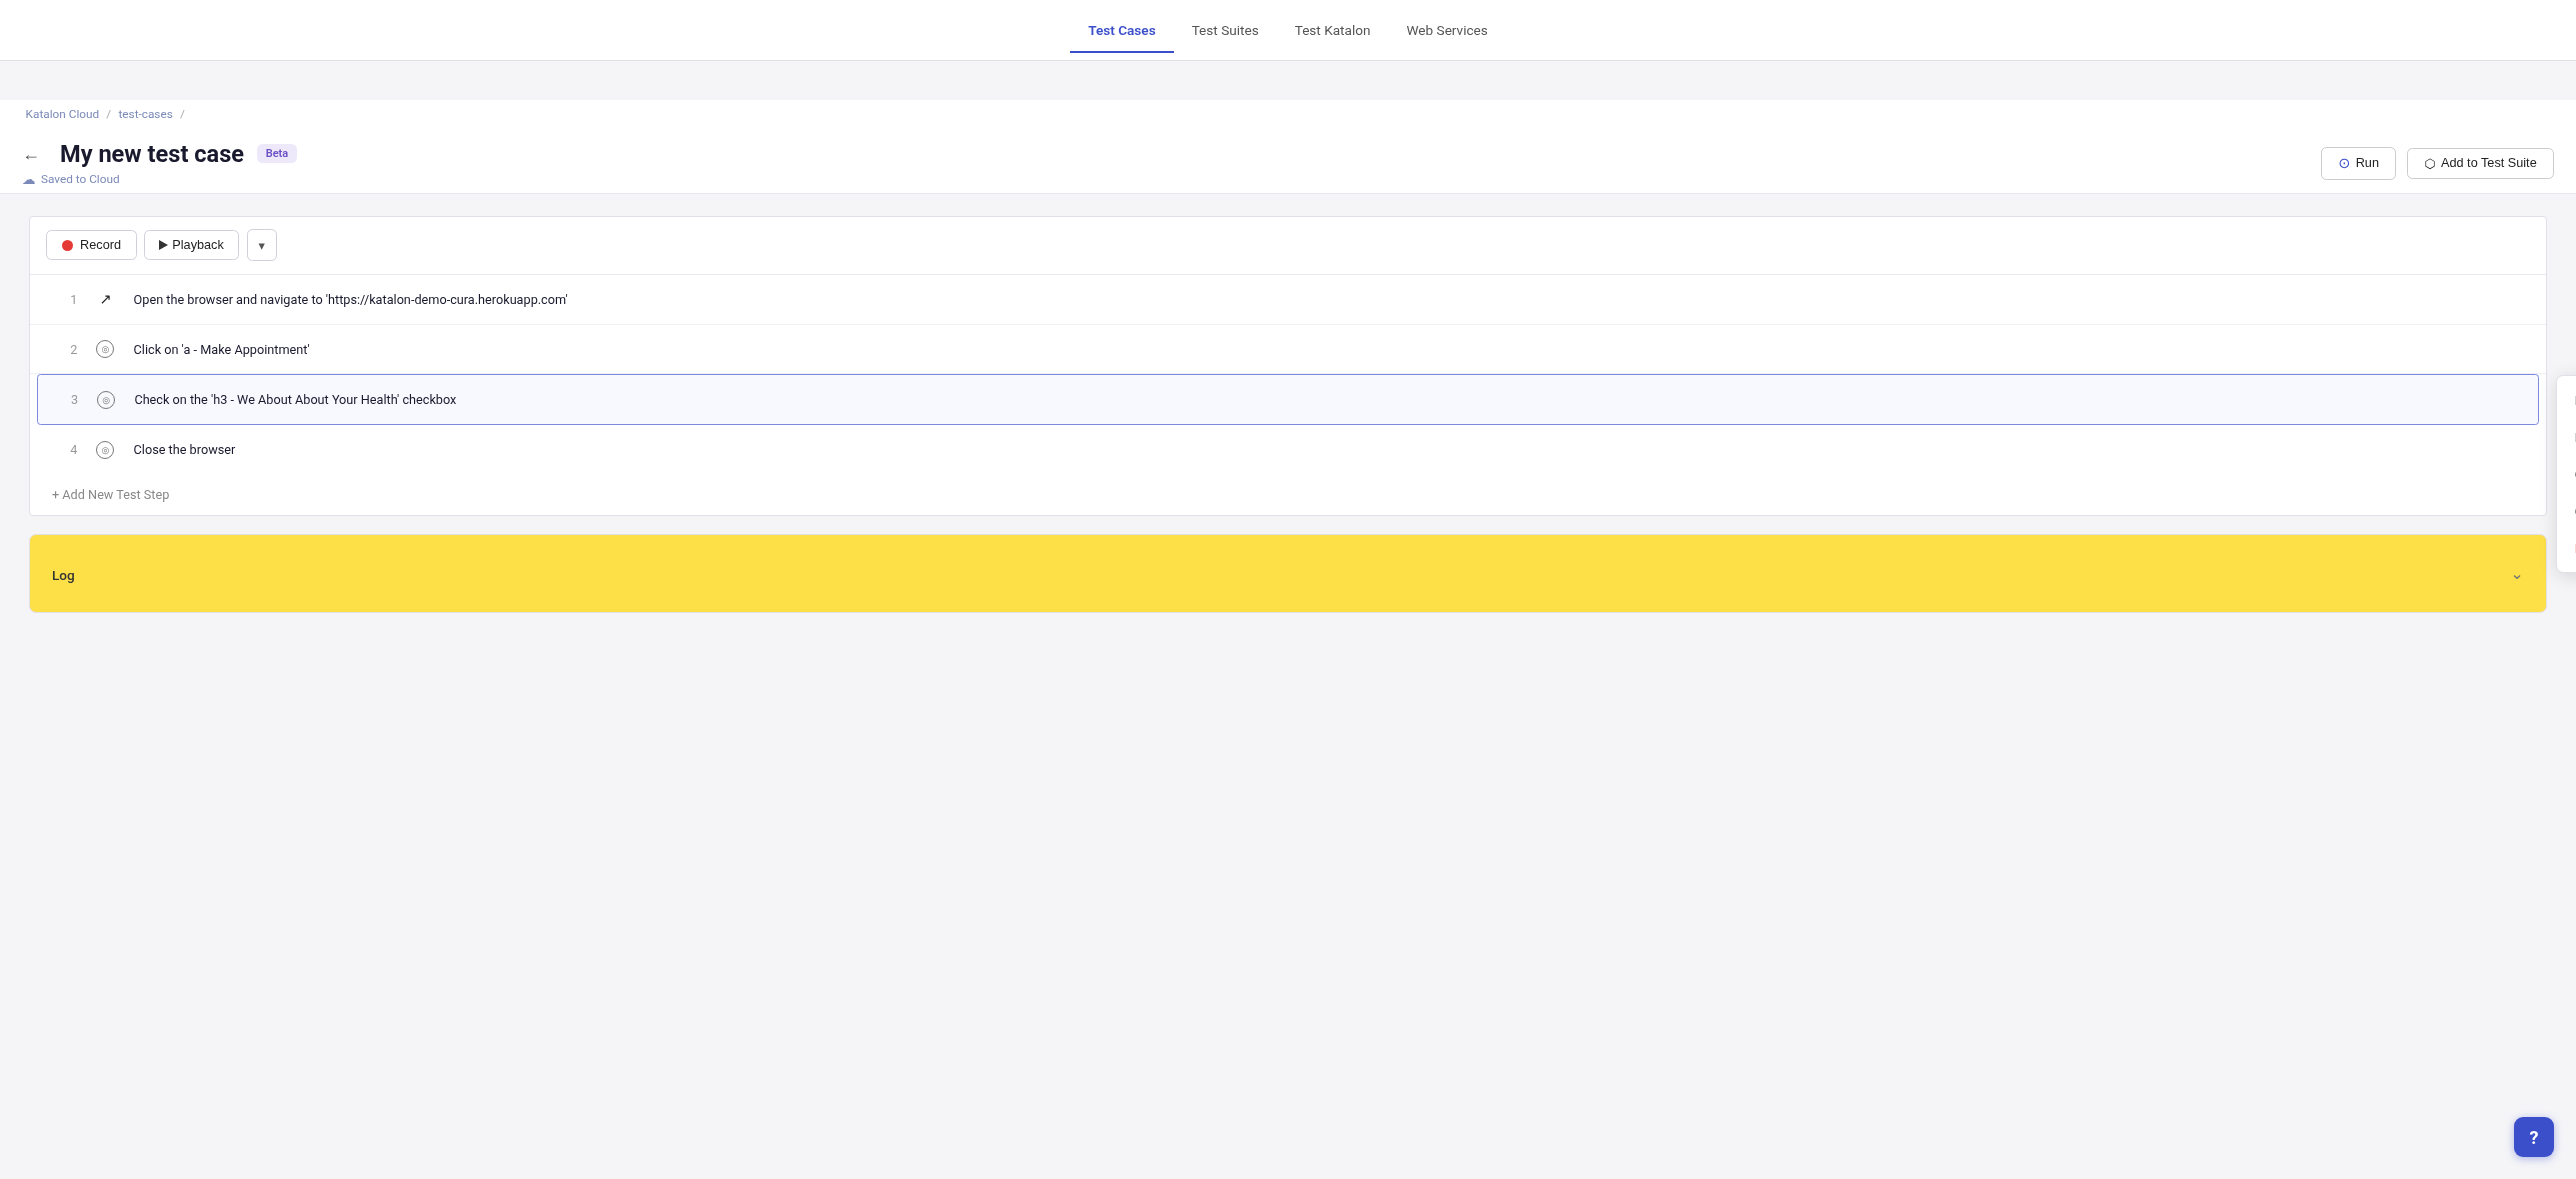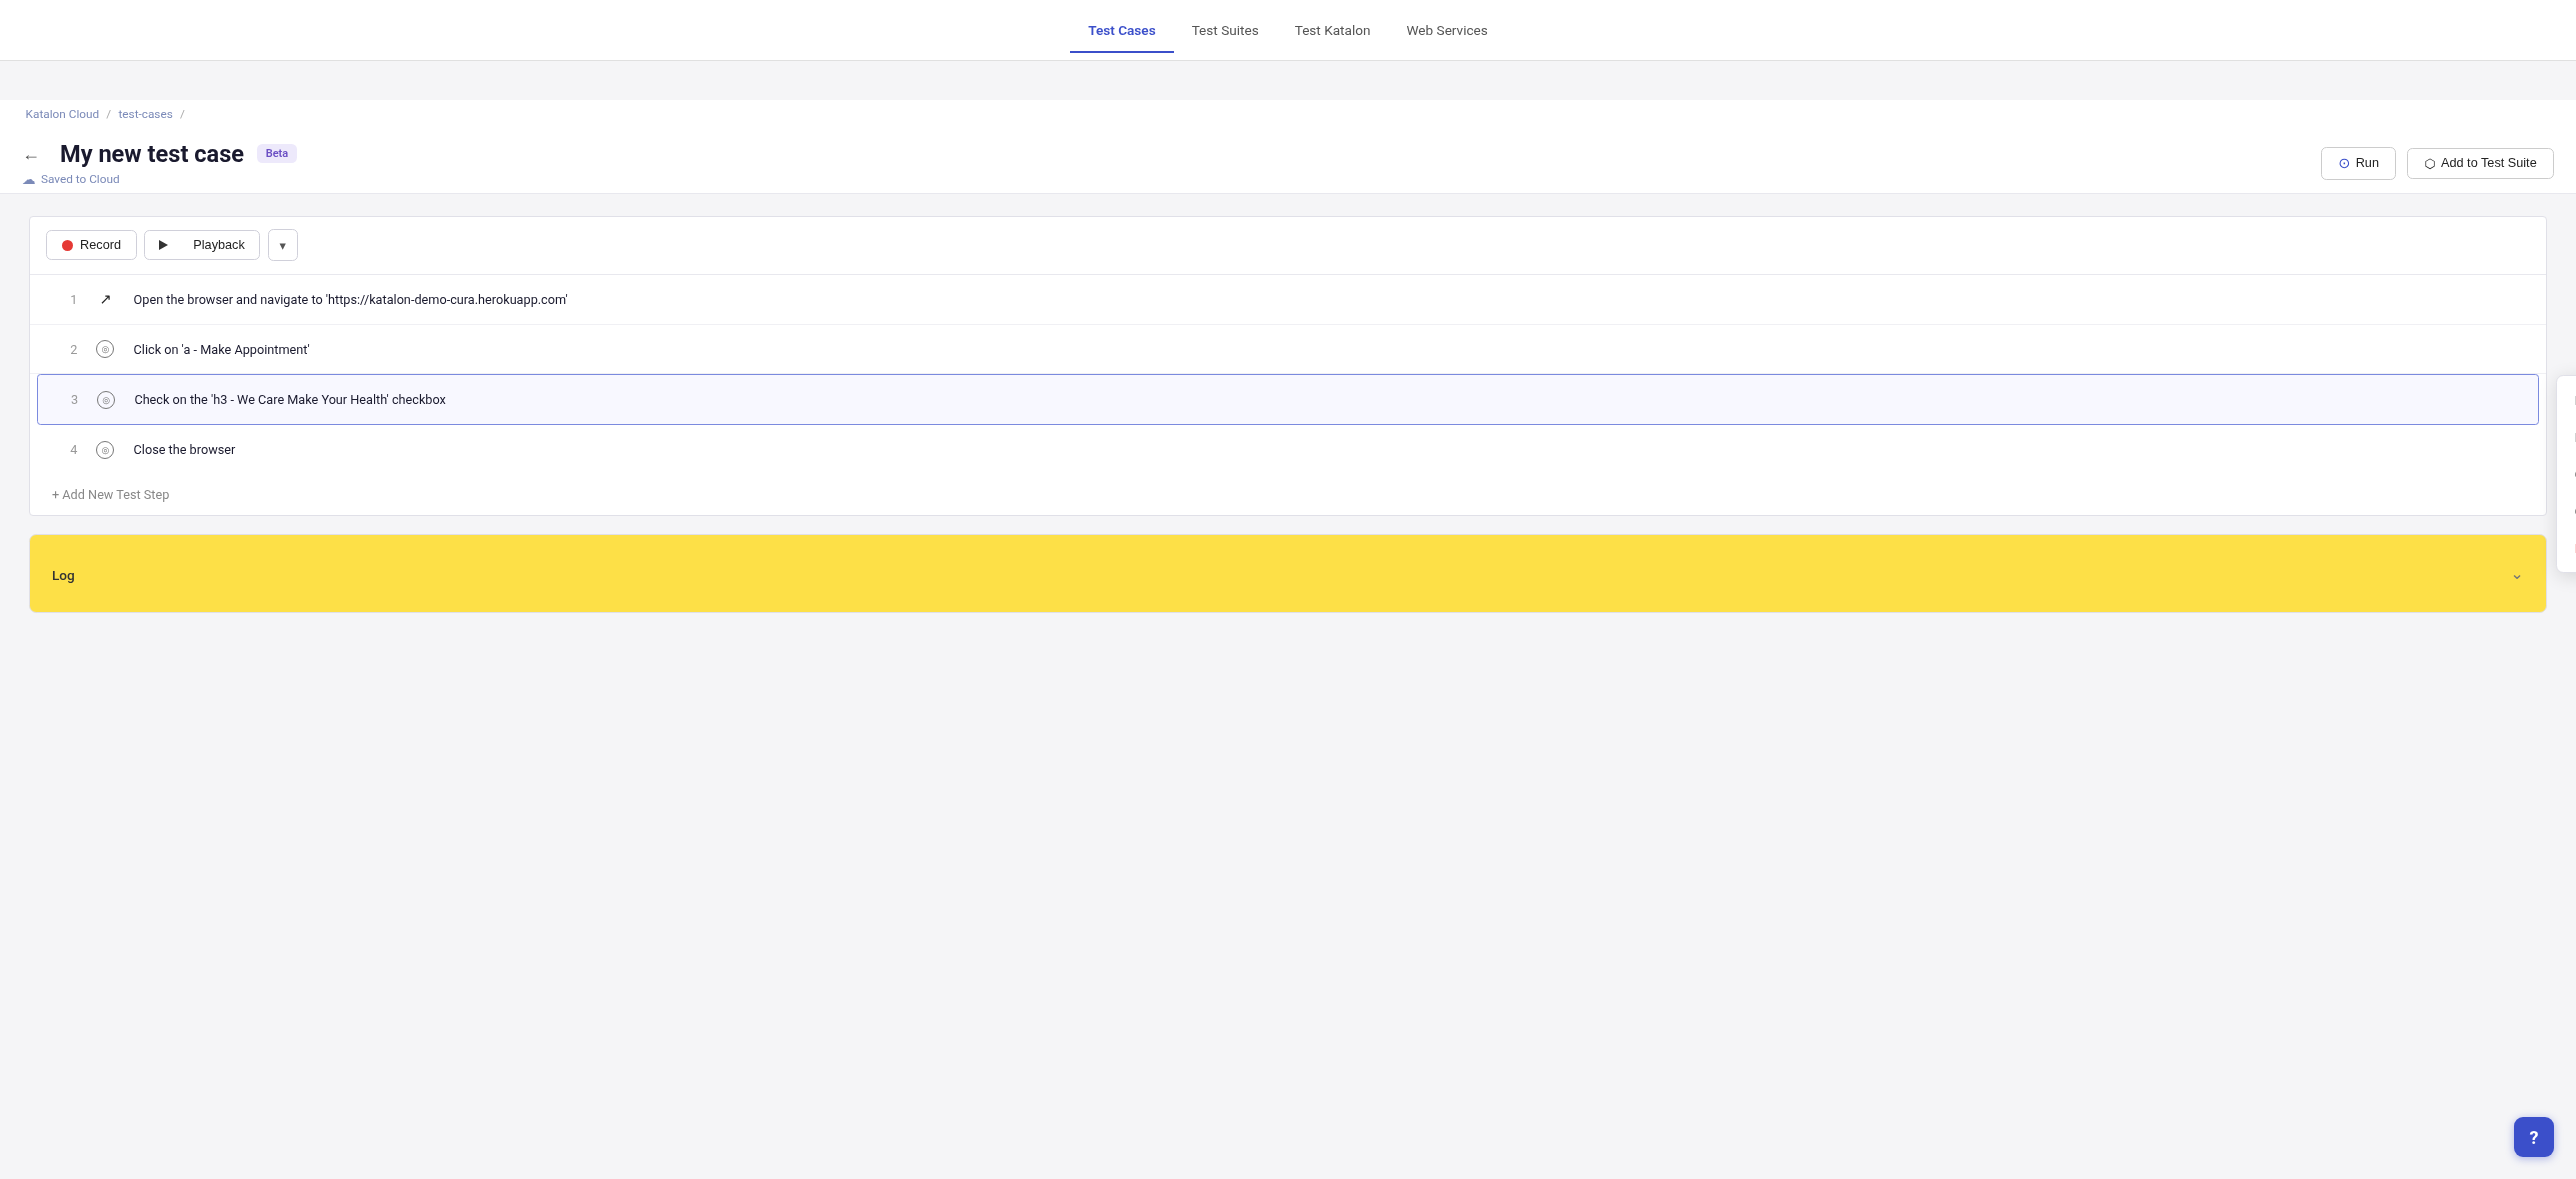--- a/index.html
+++ b/index.html
@@ -97,21 +97,21 @@
       gap: 7.3px;
     }
     .btn-record {
       display: flex; align-items: center; gap: 7.3px;
       border: 0.9px solid #d0d0da; border-radius: 5.4px;
       padding: 7.3px 14.5px; background: #fff; cursor: pointer;
       font-size: 12.7px; color: #222;
     }
     .record-dot { width: 11px; height: 11px; background: #e53935; border-radius: 50%; display: inline-block; }
     .btn-playback {
-      display: flex; align-items: center; gap: 25px;
+      display: flex; align-items: center; gap: 4px;
       border: 0.9px solid #d0d0da; border-radius: 5.4px;
       padding: 7.3px 14.5px; background: #fff; cursor: pointer;
       font-size: 12.7px; color: #222;
     }
     .play-triangle { width: 0; height: 0; border-top: 5.4px solid transparent; border-bottom: 5.4px solid transparent; border-left: 9px solid #333; display: inline-block; }
     .btn-dropdown {
       border: 0.9px solid #d0d0da; border-radius: 5.4px;
       padding: 7.3px 11px; background: #fff; cursor: pointer;
       font-size: 12.7px; color: #555;
     }
@@ -280,21 +280,21 @@
           <span class="icon-interact">◎</span>
         </span>
         <span class="step-text">Click on 'a - Make Appointment'</span>
       </div>
 
       <div class="test-step selected" style="position: relative;">
         <span class="step-number">3</span>
         <span class="step-icon">
           <span class="icon-interact">◎</span>
         </span>
-        <span class="step-text">Check on the 'h3 - We Care Make Your Health' checkbox</span>
+        <span class="step-text">Check on the 'h3 - We About About Your Health' checkbox</span>
 
         <div class="context-menu">
           <div class="context-item">Edit</div>
           <div class="context-item">Duplicate</div>
           <div class="context-item">Copy</div>
           <div class="context-item">Cut</div>
           <div class="context-item danger">Delete</div>
         </div>
       </div>
 

